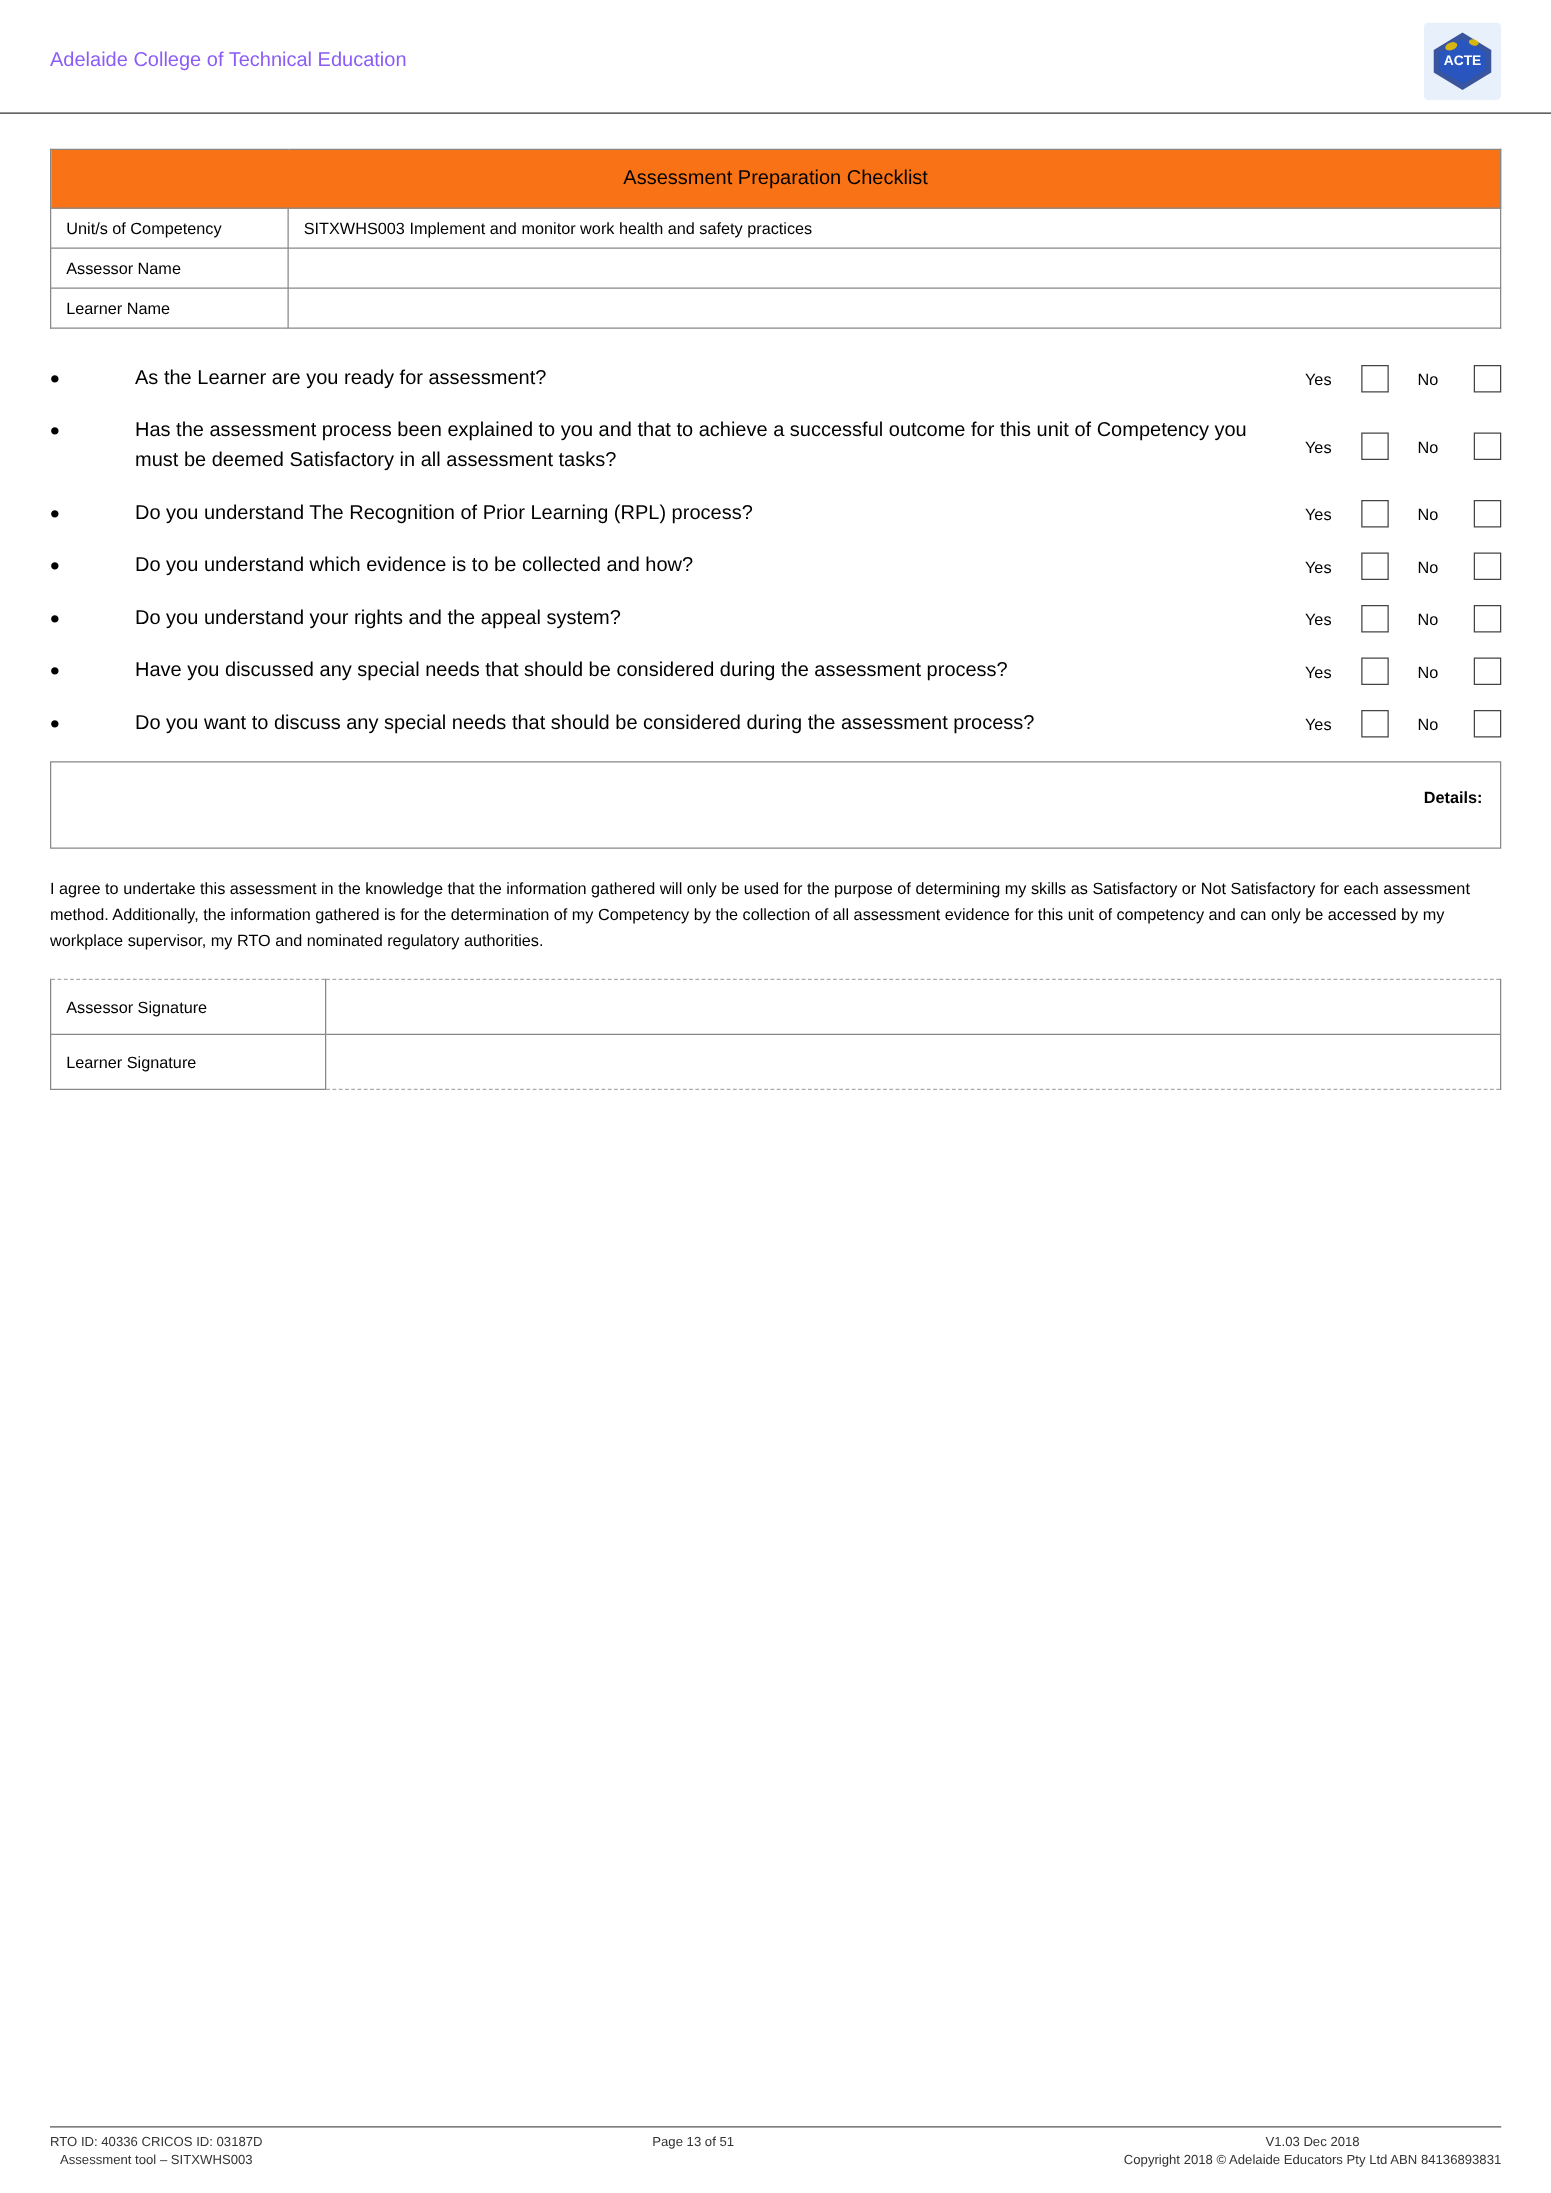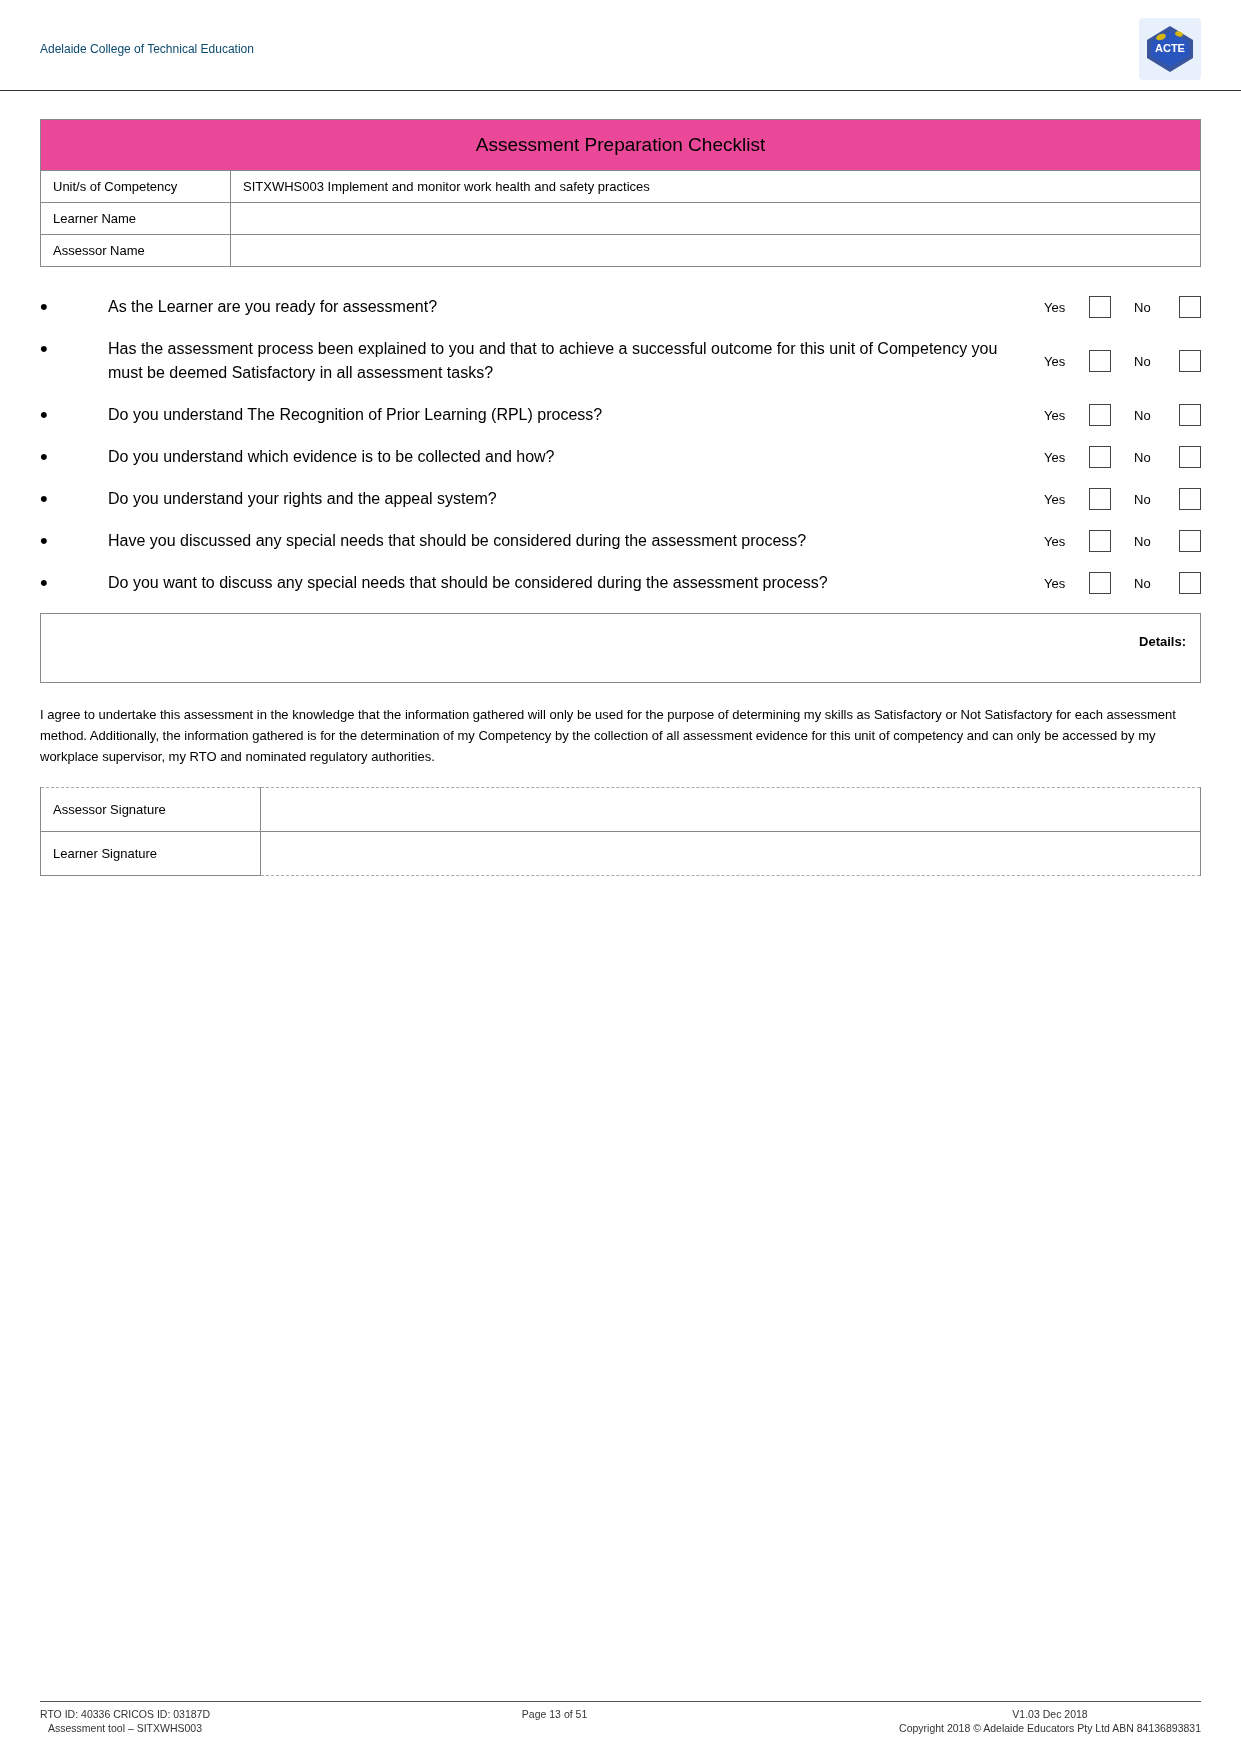--- a/index.html
+++ b/index.html
@@ -15,22 +15,22 @@
 
     
     .page-header {
       display: flex;
       justify-content: space-between;
       align-items: center;
       padding: 18px 40px 10px 40px;
       border-bottom: 1.5px solid #333;
     }
     .header-org {
-      font-size: 12px;
-      color: #0c4a6e;
+      font-size: 16px;
+      color: #8b5cf6;
     }
 
     
     .main-content {
       padding: 28px 40px 0 40px;
     }
 
     
     .checklist-table {
       width: 100%;
@@ -38,24 +38,24 @@
       margin-bottom: 28px;
     }
     .checklist-table td, .checklist-table th {
       border: 1px solid #888;
       padding: 8px 12px;
       vertical-align: middle;
     }
     .checklist-title-row td {
       border: 1px solid #888;
       text-align: center;
-      font-size: 19px;
+      font-size: 16px;
       font-weight: normal;
       padding: 14px 12px;
-      background: #ec4899;
+      background: #f97316;
     }
     .label-cell {
       width: 190px;
       font-size: 13px;
       vertical-align: middle;
     }
     .value-cell {
       font-size: 13px;
       vertical-align: middle;
     }
@@ -192,25 +192,25 @@
   <table class="checklist-table">
     <tbody>
         <tr class="checklist-title-row">
       <td colspan="2">Assessment Preparation Checklist</td>
     </tr>
     <tr>
       <td class="label-cell">Unit/s of Competency</td>
       <td class="value-cell">SITXWHS003 Implement and monitor work health and safety practices</td>
     </tr>
     <tr>
+      <td class="label-cell">Assessor Name</td>
+      <td class="value-cell"></td>
+    </tr>
+    <tr>
       <td class="label-cell">Learner Name</td>
-      <td class="value-cell"></td>
-    </tr>
-    <tr>
-      <td class="label-cell">Assessor Name</td>
       <td class="value-cell"></td>
     </tr>
   </tbody>
     </table>
 
   <div class="questions-section">
 
     <div class="question-row">
       <span class="question-bullet">•</span>
       <span class="question-text">As the Learner are you ready for assessment?</span>

